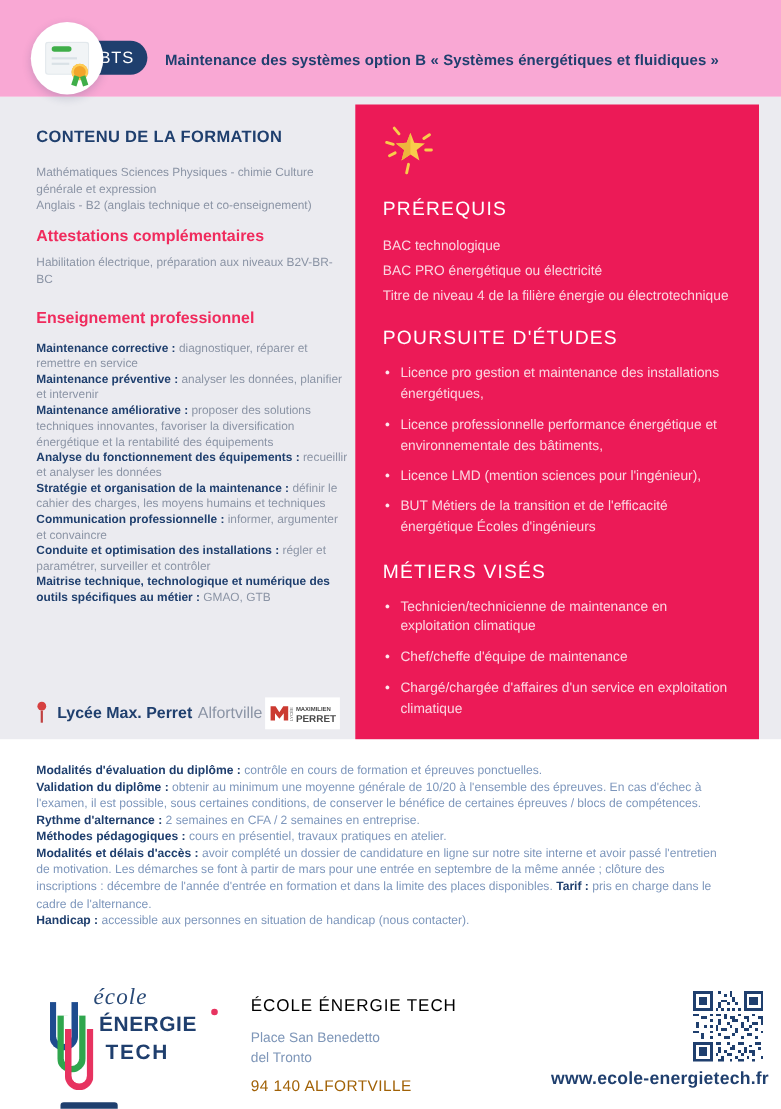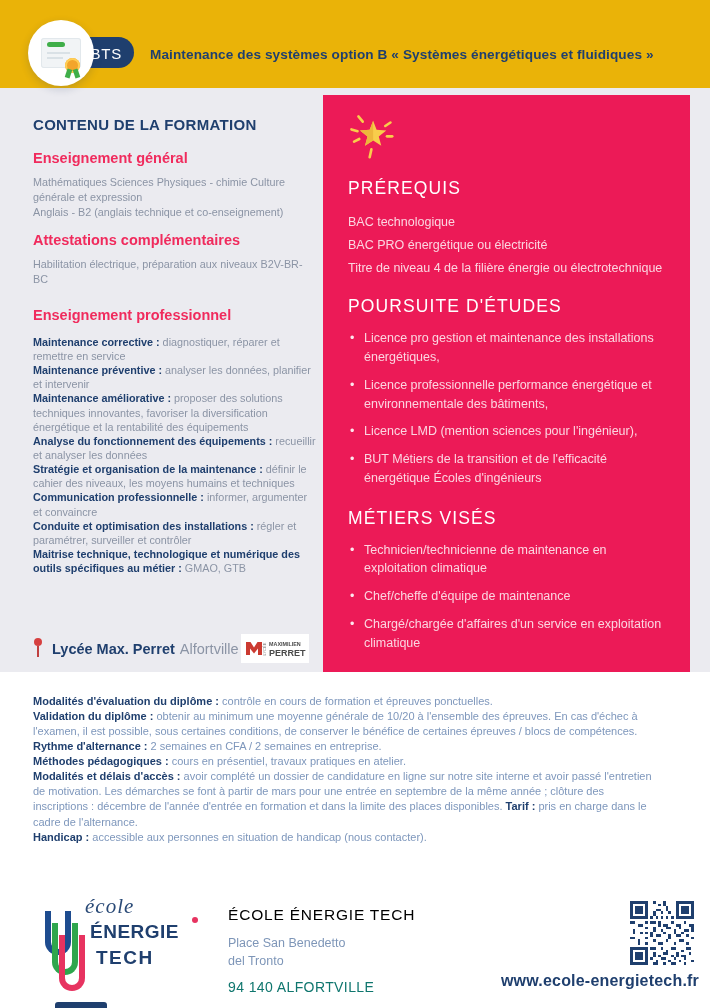--- a/index.html
+++ b/index.html
@@ -5,21 +5,21 @@
   * { box-sizing: border-box; margin: 0; padding: 0; }
   html,body { width:710px; height:1008px; }
   body {
     position: relative;
     background: #ffffff;
     font-family: "Liberation Sans", sans-serif;
     overflow: hidden;
     color: #1F3F6E;
   }
   
-  .header { position:absolute; top:0; left:0; width:710px; height:88px; background:#eab308; }
+  .header { position:absolute; top:0; left:0; width:710px; height:88px; background:#f9a8d4; }
   .logo-circle {
     position:absolute; left:28px; top:20px; width:66px; height:66px;
     background:#fff; border-radius:50%; z-index:2;
     box-shadow:0 3px 9px rgba(30,50,90,.20);
     display:flex; align-items:center; justify-content:center;
   }
   .cert { width:40px; height:30px; background:#F1F4F6; border-radius:3px; position:relative; box-shadow:inset 0 0 0 1px #E2E8EC; }
   .cert-bar { position:absolute; left:6px; top:4px; width:18px; height:5px; background:#3FAE49; border-radius:2.5px; }
   .cert-line1 { position:absolute; left:6px; top:14px; width:23px; height:2px; background:#D9E1E6; }
   .cert-line2 { position:absolute; left:6px; top:19px; width:16px; height:2px; background:#D9E1E6; }
@@ -73,21 +73,21 @@
   .u-navy  { left:0;  top:17px; width:26px; height:44px; border-color:#1E4C8F; }
   .u-green { left:7px; top:29px; width:26px; height:52px; border-color:#2FA64D; }
   .u-pink  { left:14px; top:41px; width:26px; height:56px; border-color:#E73360; }
   .ecole-script { position:absolute; left:40px; top:0; font-family:"Liberation Serif", serif; font-style:italic; font-size:21px; color:#2A4A77; letter-spacing:1px; }
   .energie { position:absolute; left:45px; top:27px; font-size:19px; font-weight:bold; color:#1F3F6E; letter-spacing:.5px; }
   .tech { position:absolute; left:51px; top:53px; font-size:19px; font-weight:bold; color:#1F3F6E; letter-spacing:1.5px; }
   .i-dot { position:absolute; left:147px; top:23px; width:6px; height:6px; border-radius:50%; background:#E73360; }
   .f-center { position:absolute; left:228px; top:18px; }
   .f-name { font-size:15.5px; color:#000000; letter-spacing:.8px; margin-bottom:10px; }
   .f-addr { font-size:12.5px; color:#7E96B8; line-height:1.45; }
-  .f-addr3 { font-size:14px; color:#0f766e; margin-top:7px; letter-spacing:.4px; }
+  .f-addr3 { font-size:14px; color:#a16207; margin-top:7px; letter-spacing:.4px; }
   .qr { position:absolute; left:630px; top:13px; width:64px; height:64px; }
   .website { position:absolute; right:11px; top:84px; font-size:16px; font-weight:bold; color:#1F3F6E; letter-spacing:.2px; }
   .page-edge { position:absolute; left:55px; bottom:0; width:52px; height:6px; background:#1F3F6E; border-radius:3px 3px 0 0; }
 </style>
 </head>
 <body>
 
 <div class="header">
   <div class="bts-pill">
     <span>BTS</span>
@@ -101,34 +101,33 @@
     </div>
   </div>
   <div class="header-title">Maintenance des systèmes option B « Systèmes énergétiques et fluidiques »</div>
 </div>
 
 <div class="content">
 
   <div class="left-col">
     <div class="left-heading">CONTENU DE LA FORMATION</div>
 
-    <div class="pink-h">Enseignement général</div>
     <div class="body-txt">Mathématiques Sciences Physiques - chimie Culture générale et expression</div>
     <div class="body-txt">Anglais - B2 (anglais technique et co-enseignement)</div>
 
     <div class="pink-h">Attestations complémentaires</div>
     <div class="body-txt">Habilitation électrique, préparation aux niveaux B2V-BR-BC</div>
 
     <div class="pink-h" style="margin-top:20px; margin-bottom:12px;">Enseignement professionnel</div>
     <div class="prof-list">
       <div class="prof-item"><span class="term">Maintenance corrective :</span><span> diagnostiquer, réparer et remettre en service</span></div>
       <div class="prof-item"><span class="term">Maintenance préventive :</span><span> analyser les données, planifier et intervenir</span></div>
       <div class="prof-item"><span class="term">Maintenance améliorative :</span><span> proposer des solutions techniques innovantes, favoriser la diversification énergétique et la rentabilité des équipements</span></div>
       <div class="prof-item"><span class="term">Analyse du fonctionnement des équipements :</span><span> recueillir et analyser les données</span></div>
-      <div class="prof-item"><span class="term">Stratégie et organisation de la maintenance :</span><span> définir le cahier des niveaux, les moyens humains et techniques</span></div>
+      <div class="prof-item"><span class="term">Stratégie et organisation de la maintenance :</span><span> définir le cahier des charges, les moyens humains et techniques</span></div>
       <div class="prof-item"><span class="term">Communication professionnelle :</span><span> informer, argumenter et convaincre</span></div>
       <div class="prof-item"><span class="term">Conduite et optimisation des installations :</span><span> régler et paramétrer, surveiller et contrôler</span></div>
       <div class="prof-item"><span class="term">Maitrise technique, technologique et numérique des outils spécifiques au métier :</span><span> GMAO, GTB</span></div>
     </div>
   </div>
 
   <div class="location">
     <div class="pin"></div>
     <span class="school-name">Lycée Max. Perret</span>
     <span class="school-city">Alfortville</span>

